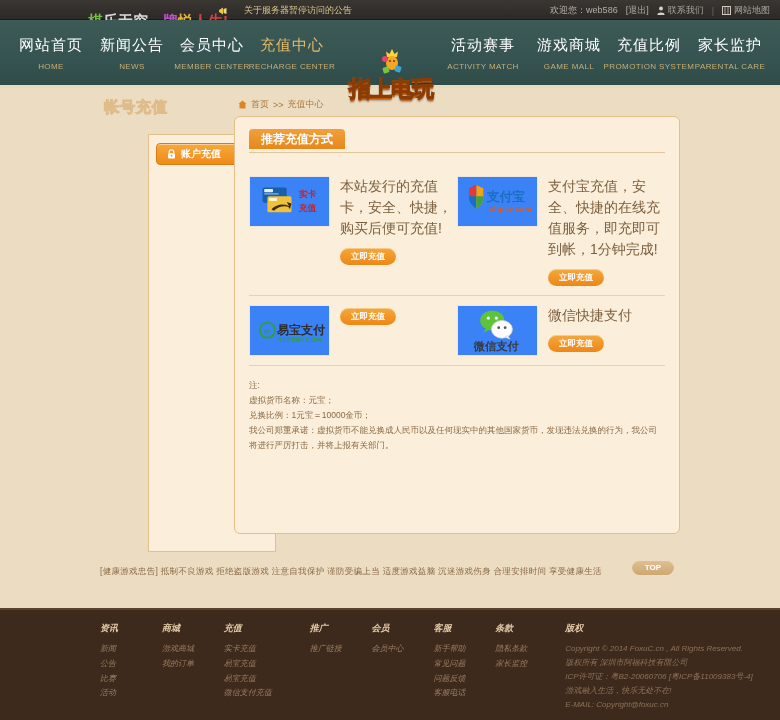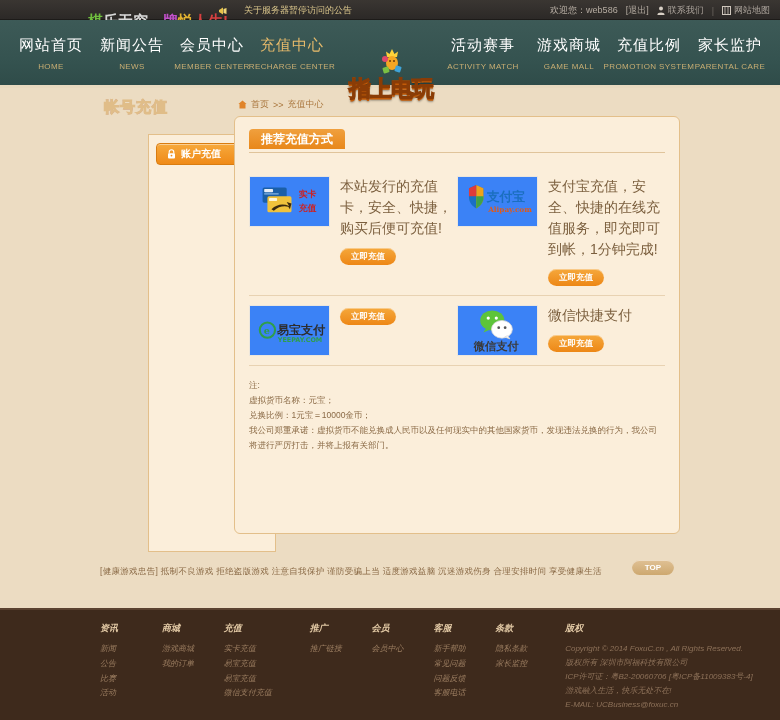--- a/index.html
+++ b/index.html
@@ -496,16 +496,16 @@
       <a class="fl">隐私条款</a>
       <a class="fl">家长监控</a>
     </div>
 
     <div class="fcol copy">
       <div class="fh">版权</div>
       <span class="cl">Copyright © 2014 FoxuC.cn , All Rights Reserved.</span>
       <span class="cl">版权所有 深圳市阿福科技有限公司</span>
       <span class="cl">ICP许可证：粤B2-20060706 [粤ICP备11009383号-4]</span>
       <span class="cl">游戏融入生活，快乐无处不在!</span>
-      <span class="cl">E-MAIL: UCBusiness@foxuc.cn</span>
+      <span class="cl">E-MAIL: Copyright@foxuc.cn</span>
     </div>
   </div>
 </div>
 
 </body></html>

